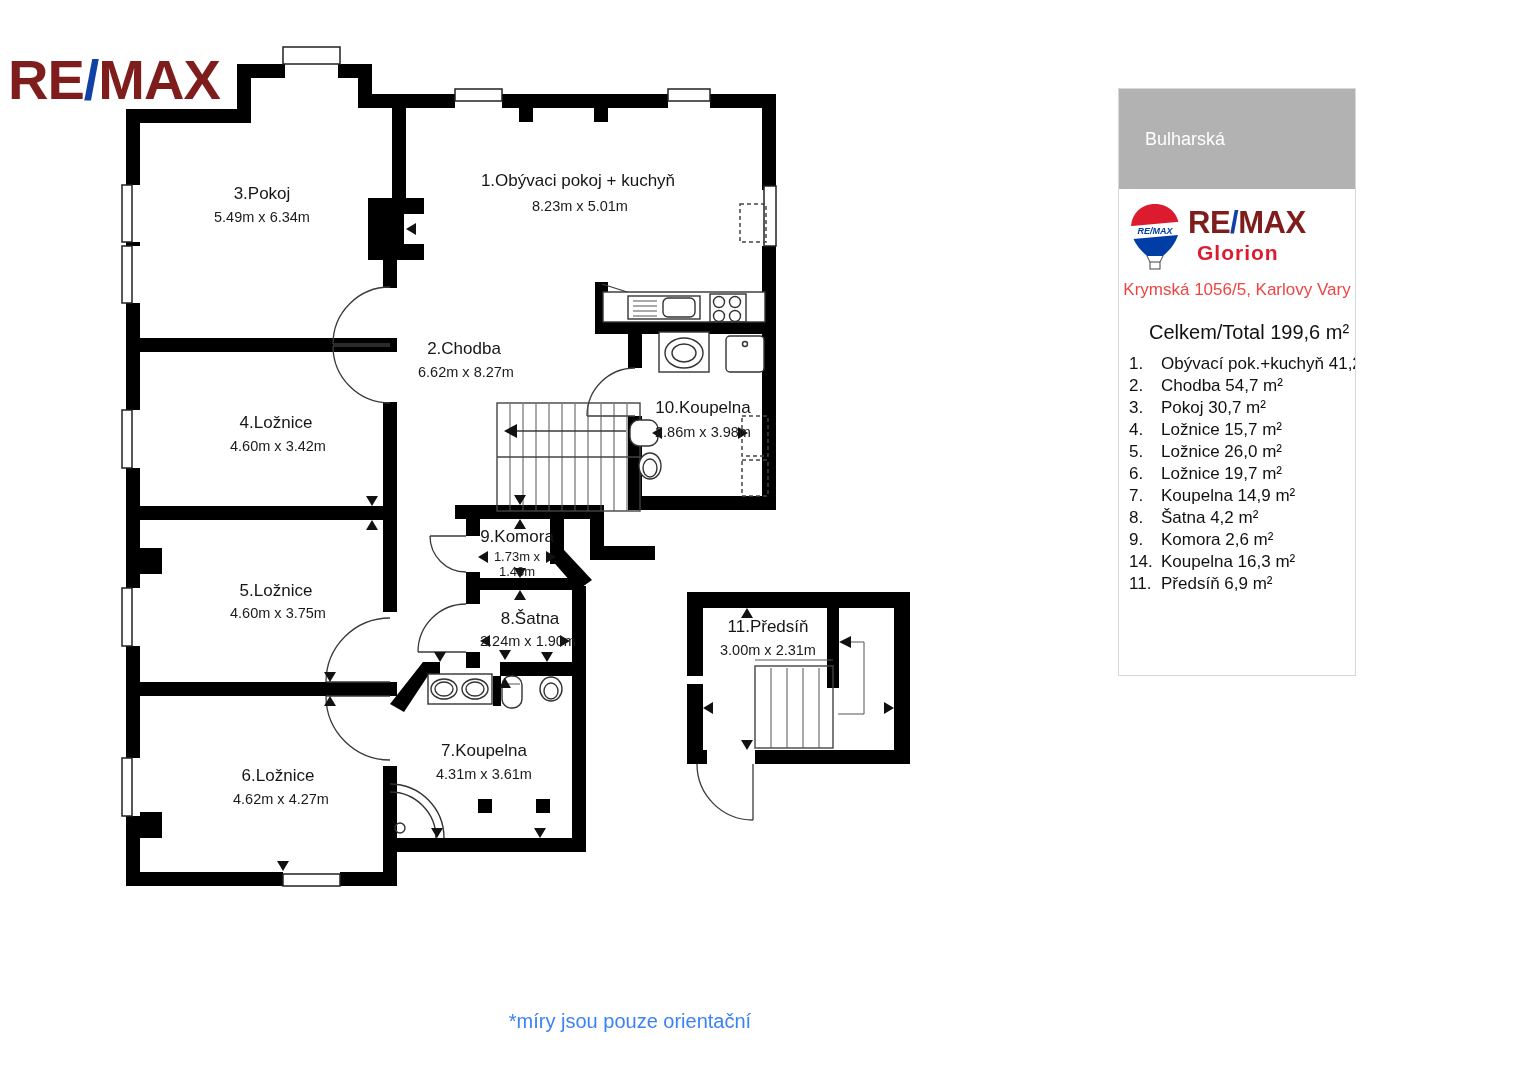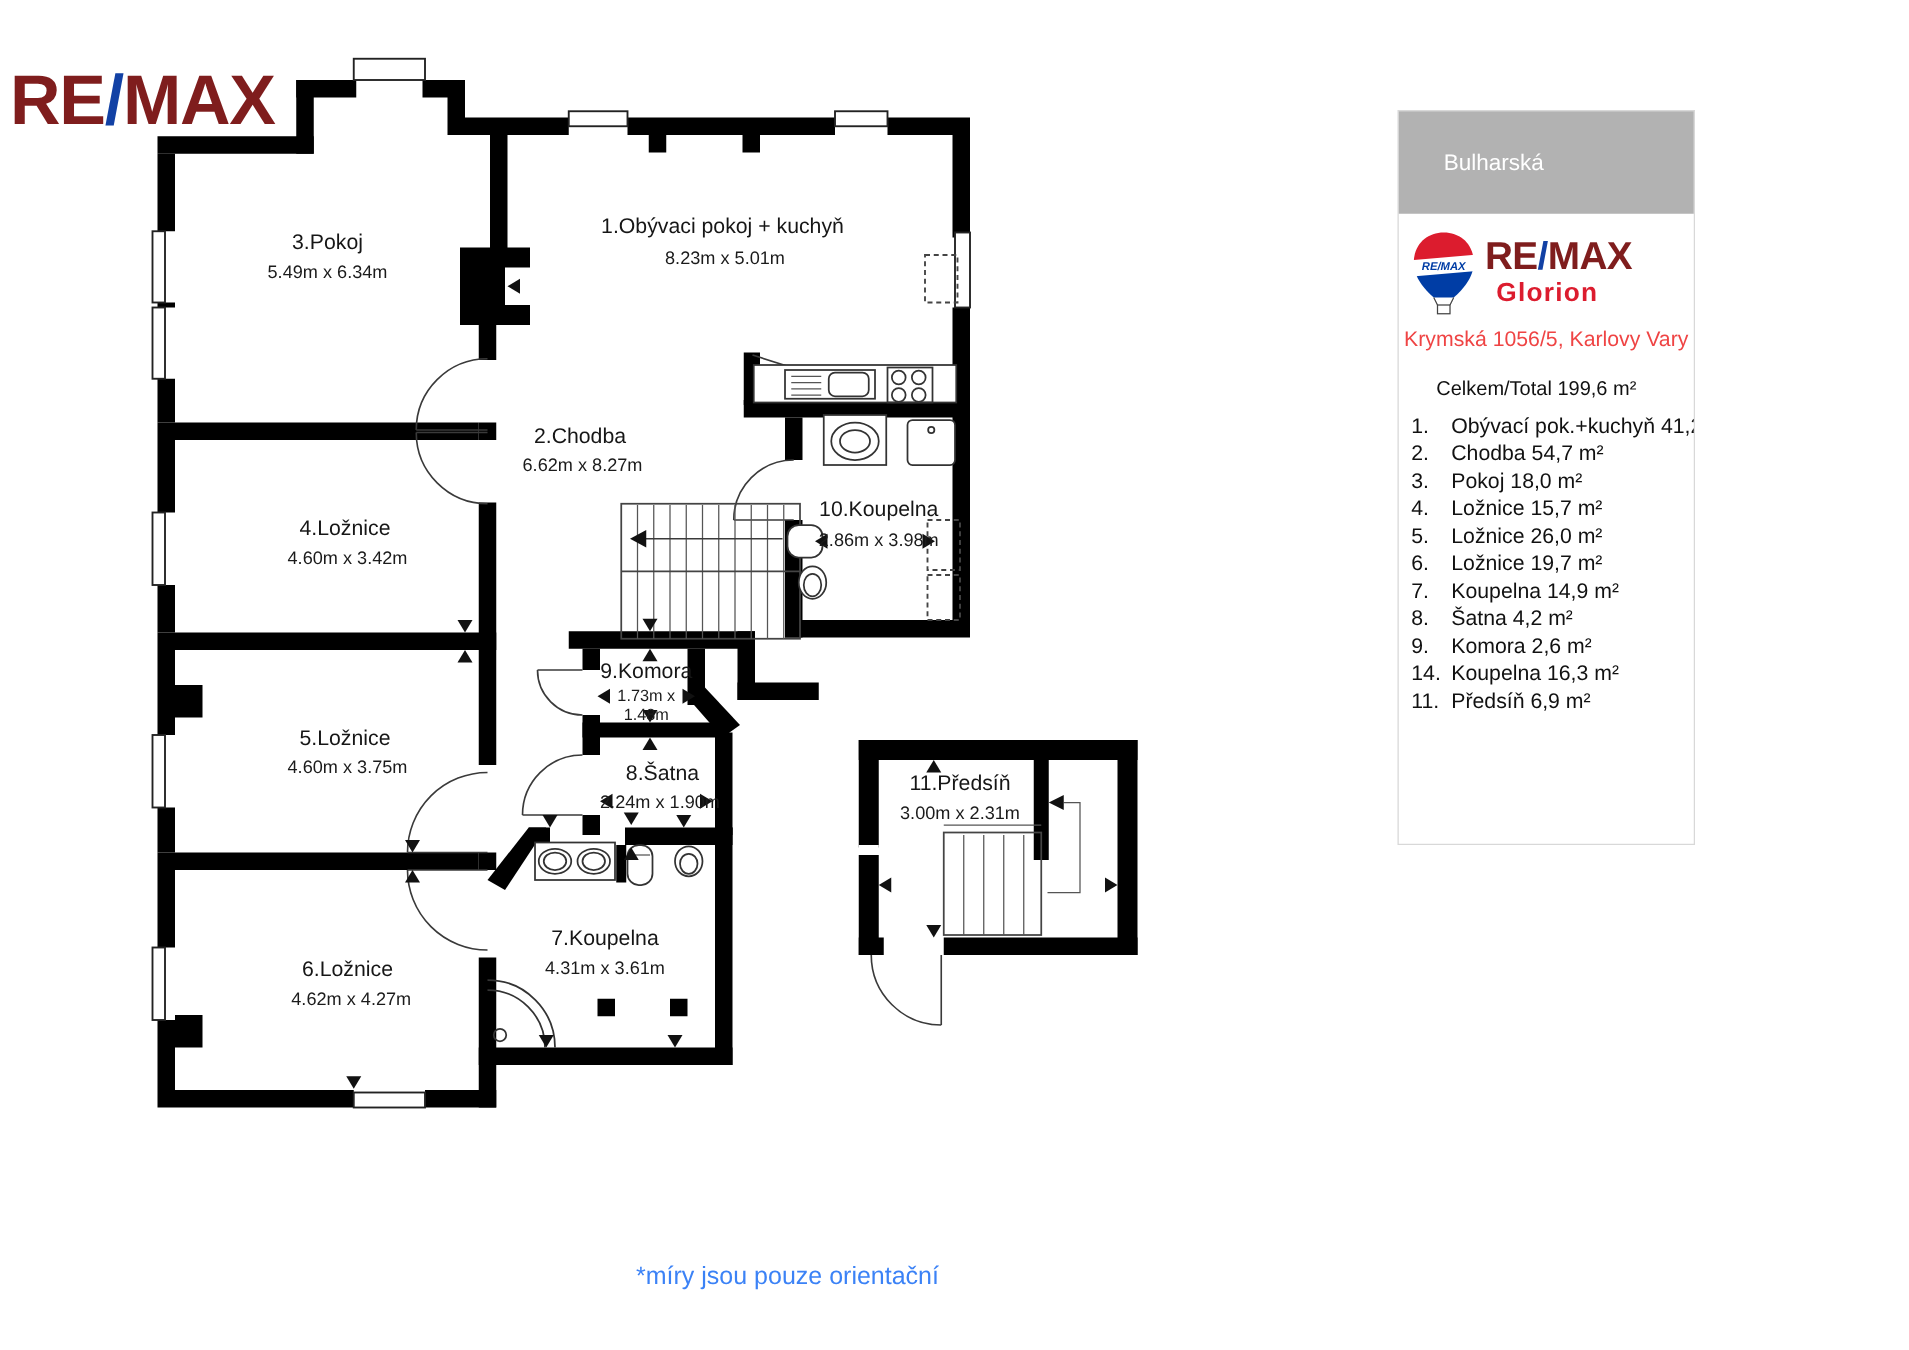--- a/index.html
+++ b/index.html
@@ -24,28 +24,28 @@
   .balloon-txt{font:bold italic 9px "Liberation Sans",sans-serif;fill:#003da5;text-anchor:middle;}
 
   
   .logo{position:absolute;left:8px;top:52px;font-size:56px;font-weight:800;letter-spacing:-1px;line-height:1;}
   .red{color:#7f1d1d;}
   .blue{color:#1241a5;}
 
   
   .sidebar{position:absolute;left:1118px;top:88px;width:238px;height:588px;
            background:#fff;border:1px solid #d8d8d8;box-sizing:border-box;}
-  .sb-header{height:82px;background:#b2b2b2;color:#fff;font-size:18px;
-             display:flex;align-items:center;padding-left:36px;box-sizing:border-box;}
+  .sb-header{height:100px;background:#b2b2b2;color:#fff;font-size:18px;
+             display:flex;align-items:center;padding-left:26px;box-sizing:border-box;}
   .sb-brand{display:flex;align-items:center;padding:12px 0 0 7px;}
   .sb-brand-text{margin-left:4px;}
   .sb-remax{font-size:31px;font-weight:800;line-height:1;letter-spacing:-0.5px;}
   .sb-office{font-size:21px;font-weight:700;color:#dc1c2e;margin:3px 0 0 9px;letter-spacing:1px;}
   .sb-address{text-align:center;font-size:17px;color:#ef4444;margin-top:9px;}
-  .sb-total{font-size:16px;color:#111;margin-top:21px;padding-left:30px;}
+  .sb-total{font-size:20px;color:#111;margin-top:21px;padding-left:30px;}
   .sb-list{margin-top:9px;padding-left:8px;font-size:17px;color:#111;}
   .sb-row{display:flex;height:22px;line-height:22px;}
   .sb-num{width:32px;flex:none;padding-left:2px;}
   .sb-lbl{white-space:nowrap;overflow:hidden;}
 
   
   .footnote{position:absolute;left:430px;top:1010px;width:400px;text-align:center;
             font-size:20px;color:#3b82f6;}
 </style>
 </head>
@@ -306,21 +306,21 @@
     <div class="sb-row">
         <span class="sb-num">1.</span>
         <span class="sb-lbl">Obývací pok.+kuchyň 41,2</span>
       </div>
     <div class="sb-row">
         <span class="sb-num">2.</span>
         <span class="sb-lbl">Chodba 54,7 m²</span>
       </div>
     <div class="sb-row">
         <span class="sb-num">3.</span>
-        <span class="sb-lbl">Pokoj 18,0 m²</span>
+        <span class="sb-lbl">Pokoj 30,7 m²</span>
       </div>
     <div class="sb-row">
         <span class="sb-num">4.</span>
         <span class="sb-lbl">Ložnice 15,7 m²</span>
       </div>
     <div class="sb-row">
         <span class="sb-num">5.</span>
         <span class="sb-lbl">Ložnice 26,0 m²</span>
       </div>
     <div class="sb-row">

